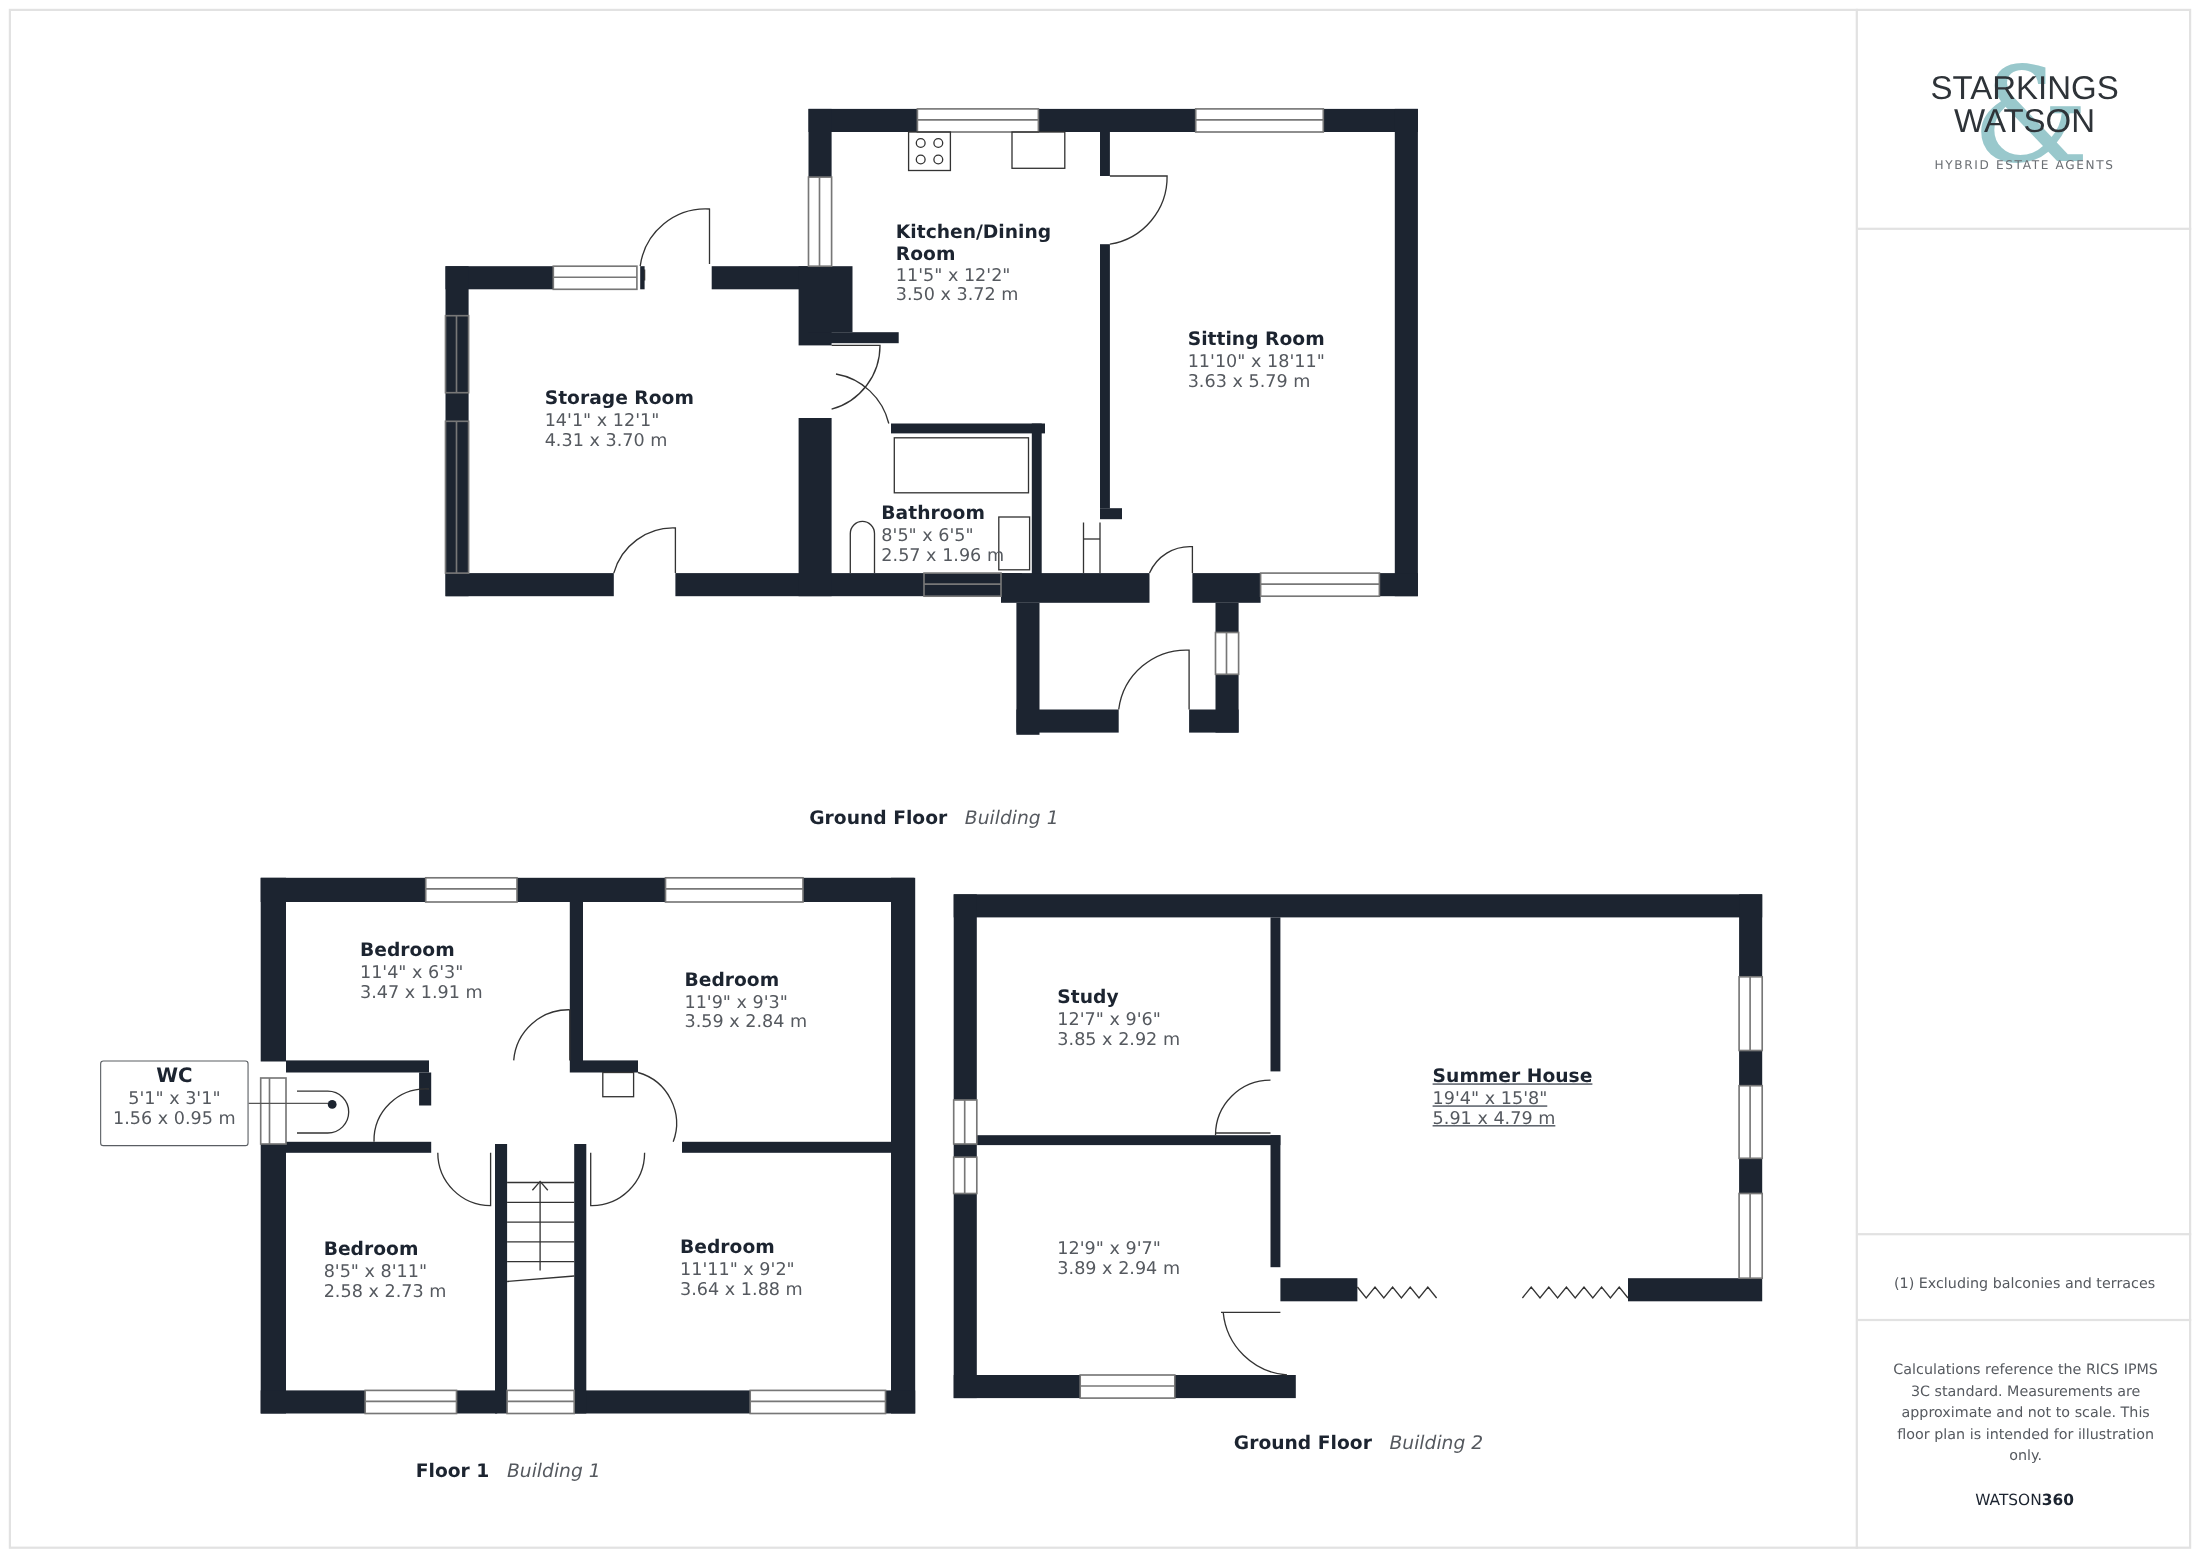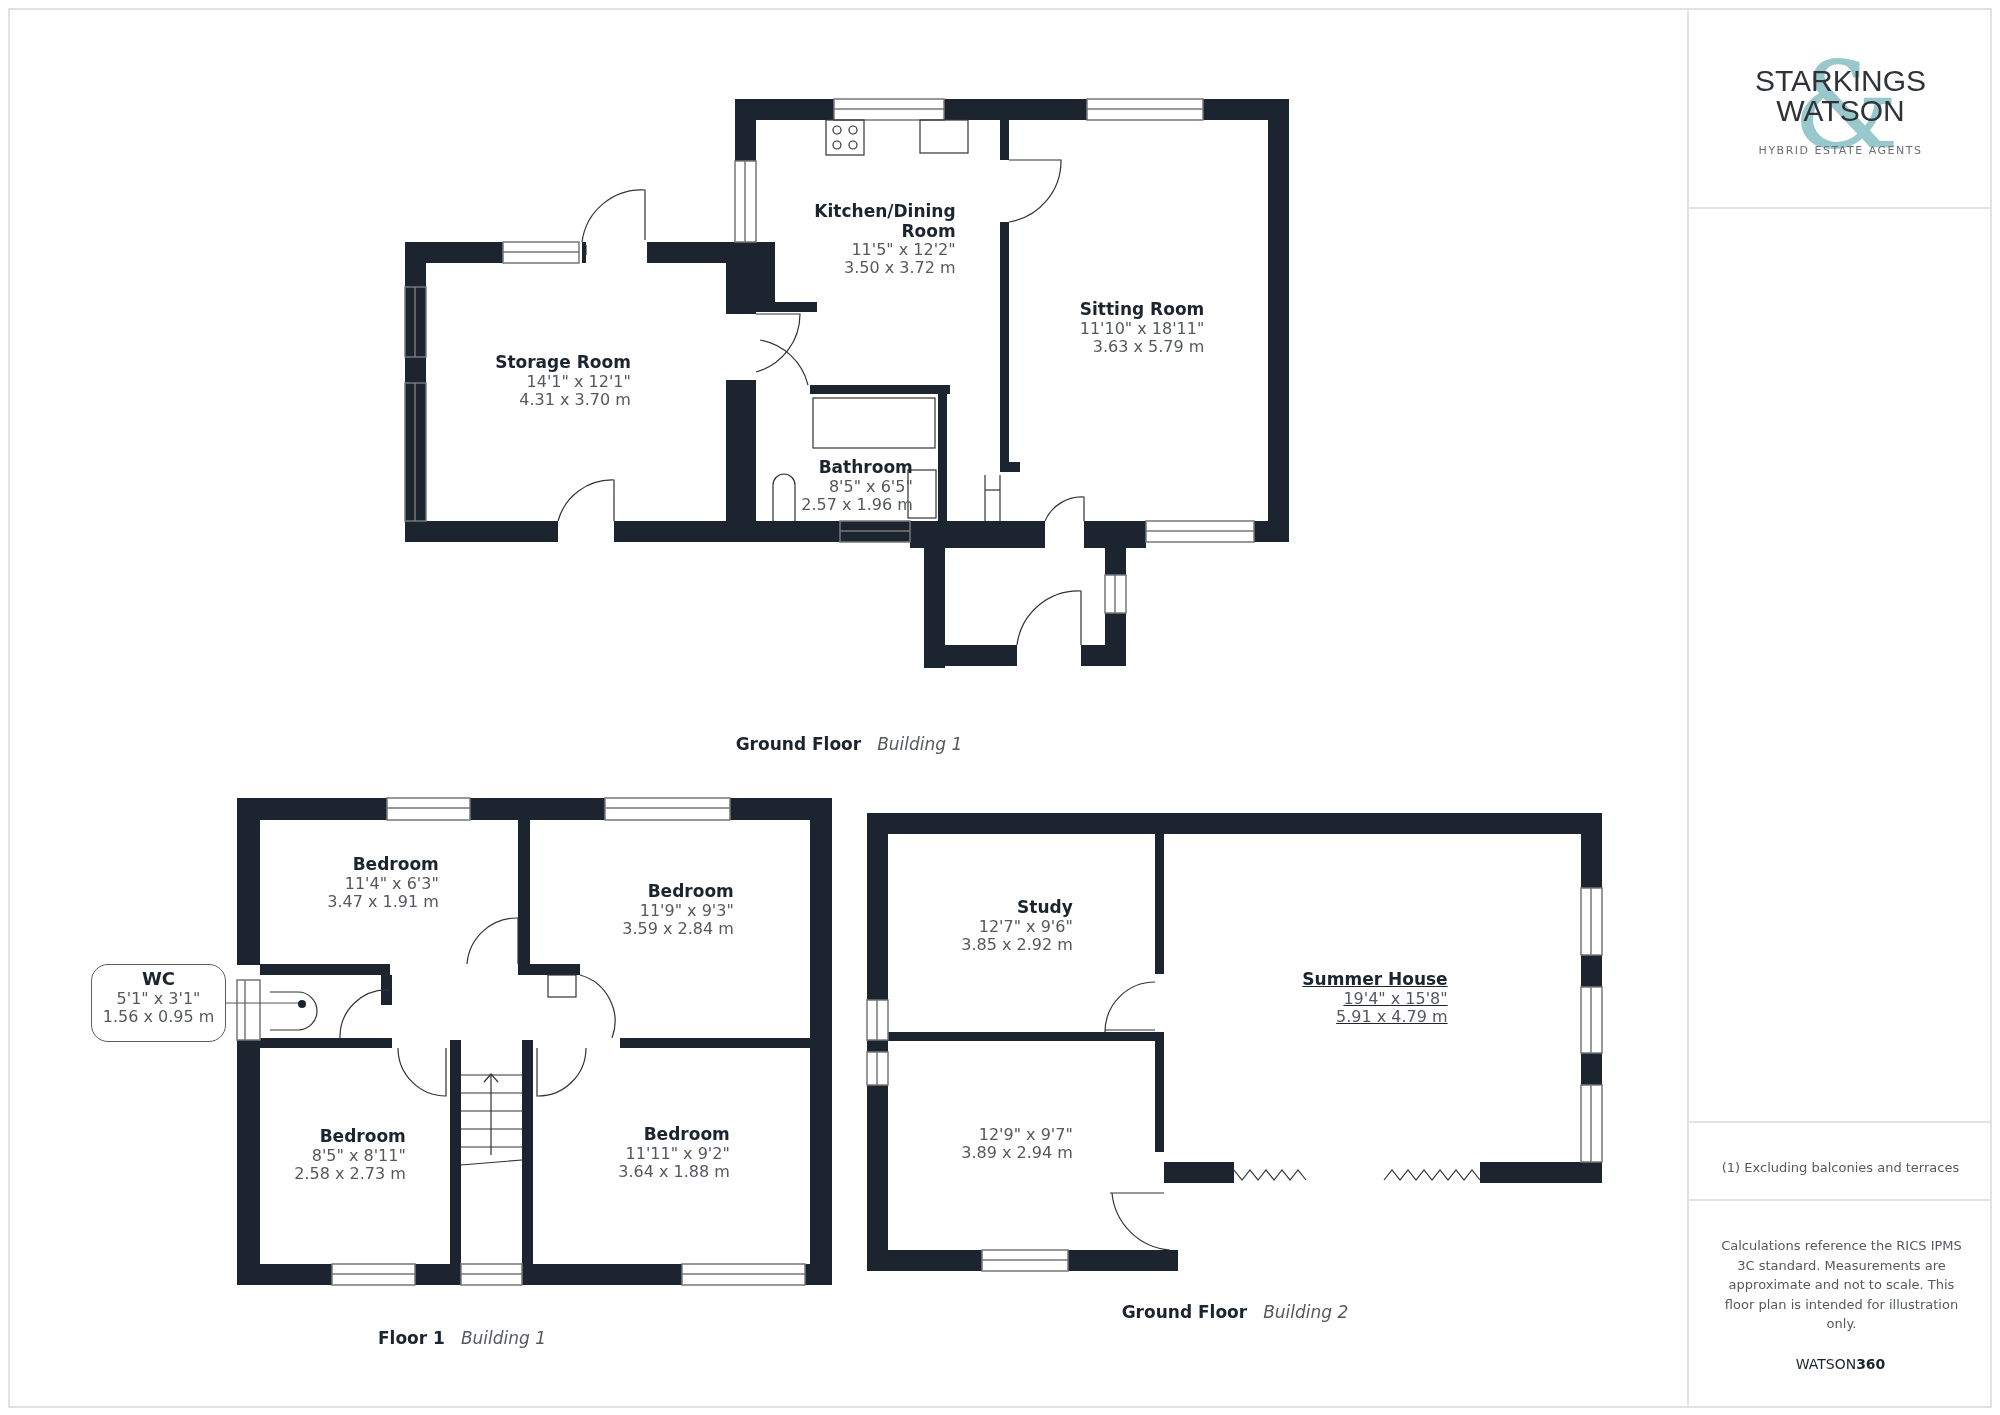--- a/index.html
+++ b/index.html
@@ -1,28 +1,28 @@
 <!DOCTYPE html>
 <html><head>
 <meta charset="utf-8">
 <style>
   html, body { margin:0; padding:0; background:#ffffff; }
   body { width:2000px; height:1415px; position:relative; overflow:hidden;
          font-family:"DejaVu Sans", sans-serif; color:#1c2430; }
   .frame { position:absolute; left:8px; top:8px; width:1984px; height:1400px;
            border:2px solid #e2e2e2; box-sizing:border-box; }
   svg.plan { position:absolute; left:0; top:0; }
-  .room-label { position:absolute; text-align:right; transform:translateX(-50%); white-space:nowrap; line-height:1.15; }
+  .room-label { position:absolute; text-align:left; transform:translateX(-50%); white-space:nowrap; line-height:1.15; }
   .room-name { font-weight:bold; font-size:17px; color:#1c2430; }
   .room-dim { font-size:16px; color:#55595f; }
   .caption { position:absolute; font-size:17px; white-space:nowrap; transform:translateX(-50%); }
   .caption .bold { font-weight:bold; color:#1c2430; margin-right:16px; }
   .caption .light { color:#55595f;font-style:italic; }
   .wc-box { position:absolute; left:91px; top:964px; width:135px; height:78px;
-            border:1.5px solid #5a5e63; border-radius:17px; box-sizing:border-box; background:#fff;
+            border:1.5px solid #5a5e63; border-radius:3px; box-sizing:border-box; background:#fff;
             text-align:center; line-height:1.15; padding-top:4px; }
   .wc-box .room-name { font-size:18px; }
   .wc-box .room-dim { font-size:16px; }
   .panel { position:absolute; left:1687px; top:8px; width:305px; height:1400px;
            border-left:2px solid #e2e2e2; box-sizing:border-box; }
   .panel-div { position:absolute; left:0; width:100%; border-top:2px solid #e2e2e2; }
   .logo { position:absolute; left:0; width:100%; top:58px; text-align:center; }
   .logo-amp { position:absolute; left:50%; top:-20px; transform:translateX(-45%);
               font-size:120px; color:#8fc3c7; font-family:"DejaVu Serif", serif; line-height:1; opacity:0.9; }
   .logo-line { position:relative; font-size:30px; letter-spacing:0px; color:#2e3338; line-height:1.0; font-family:"Liberation Sans", sans-serif; }

